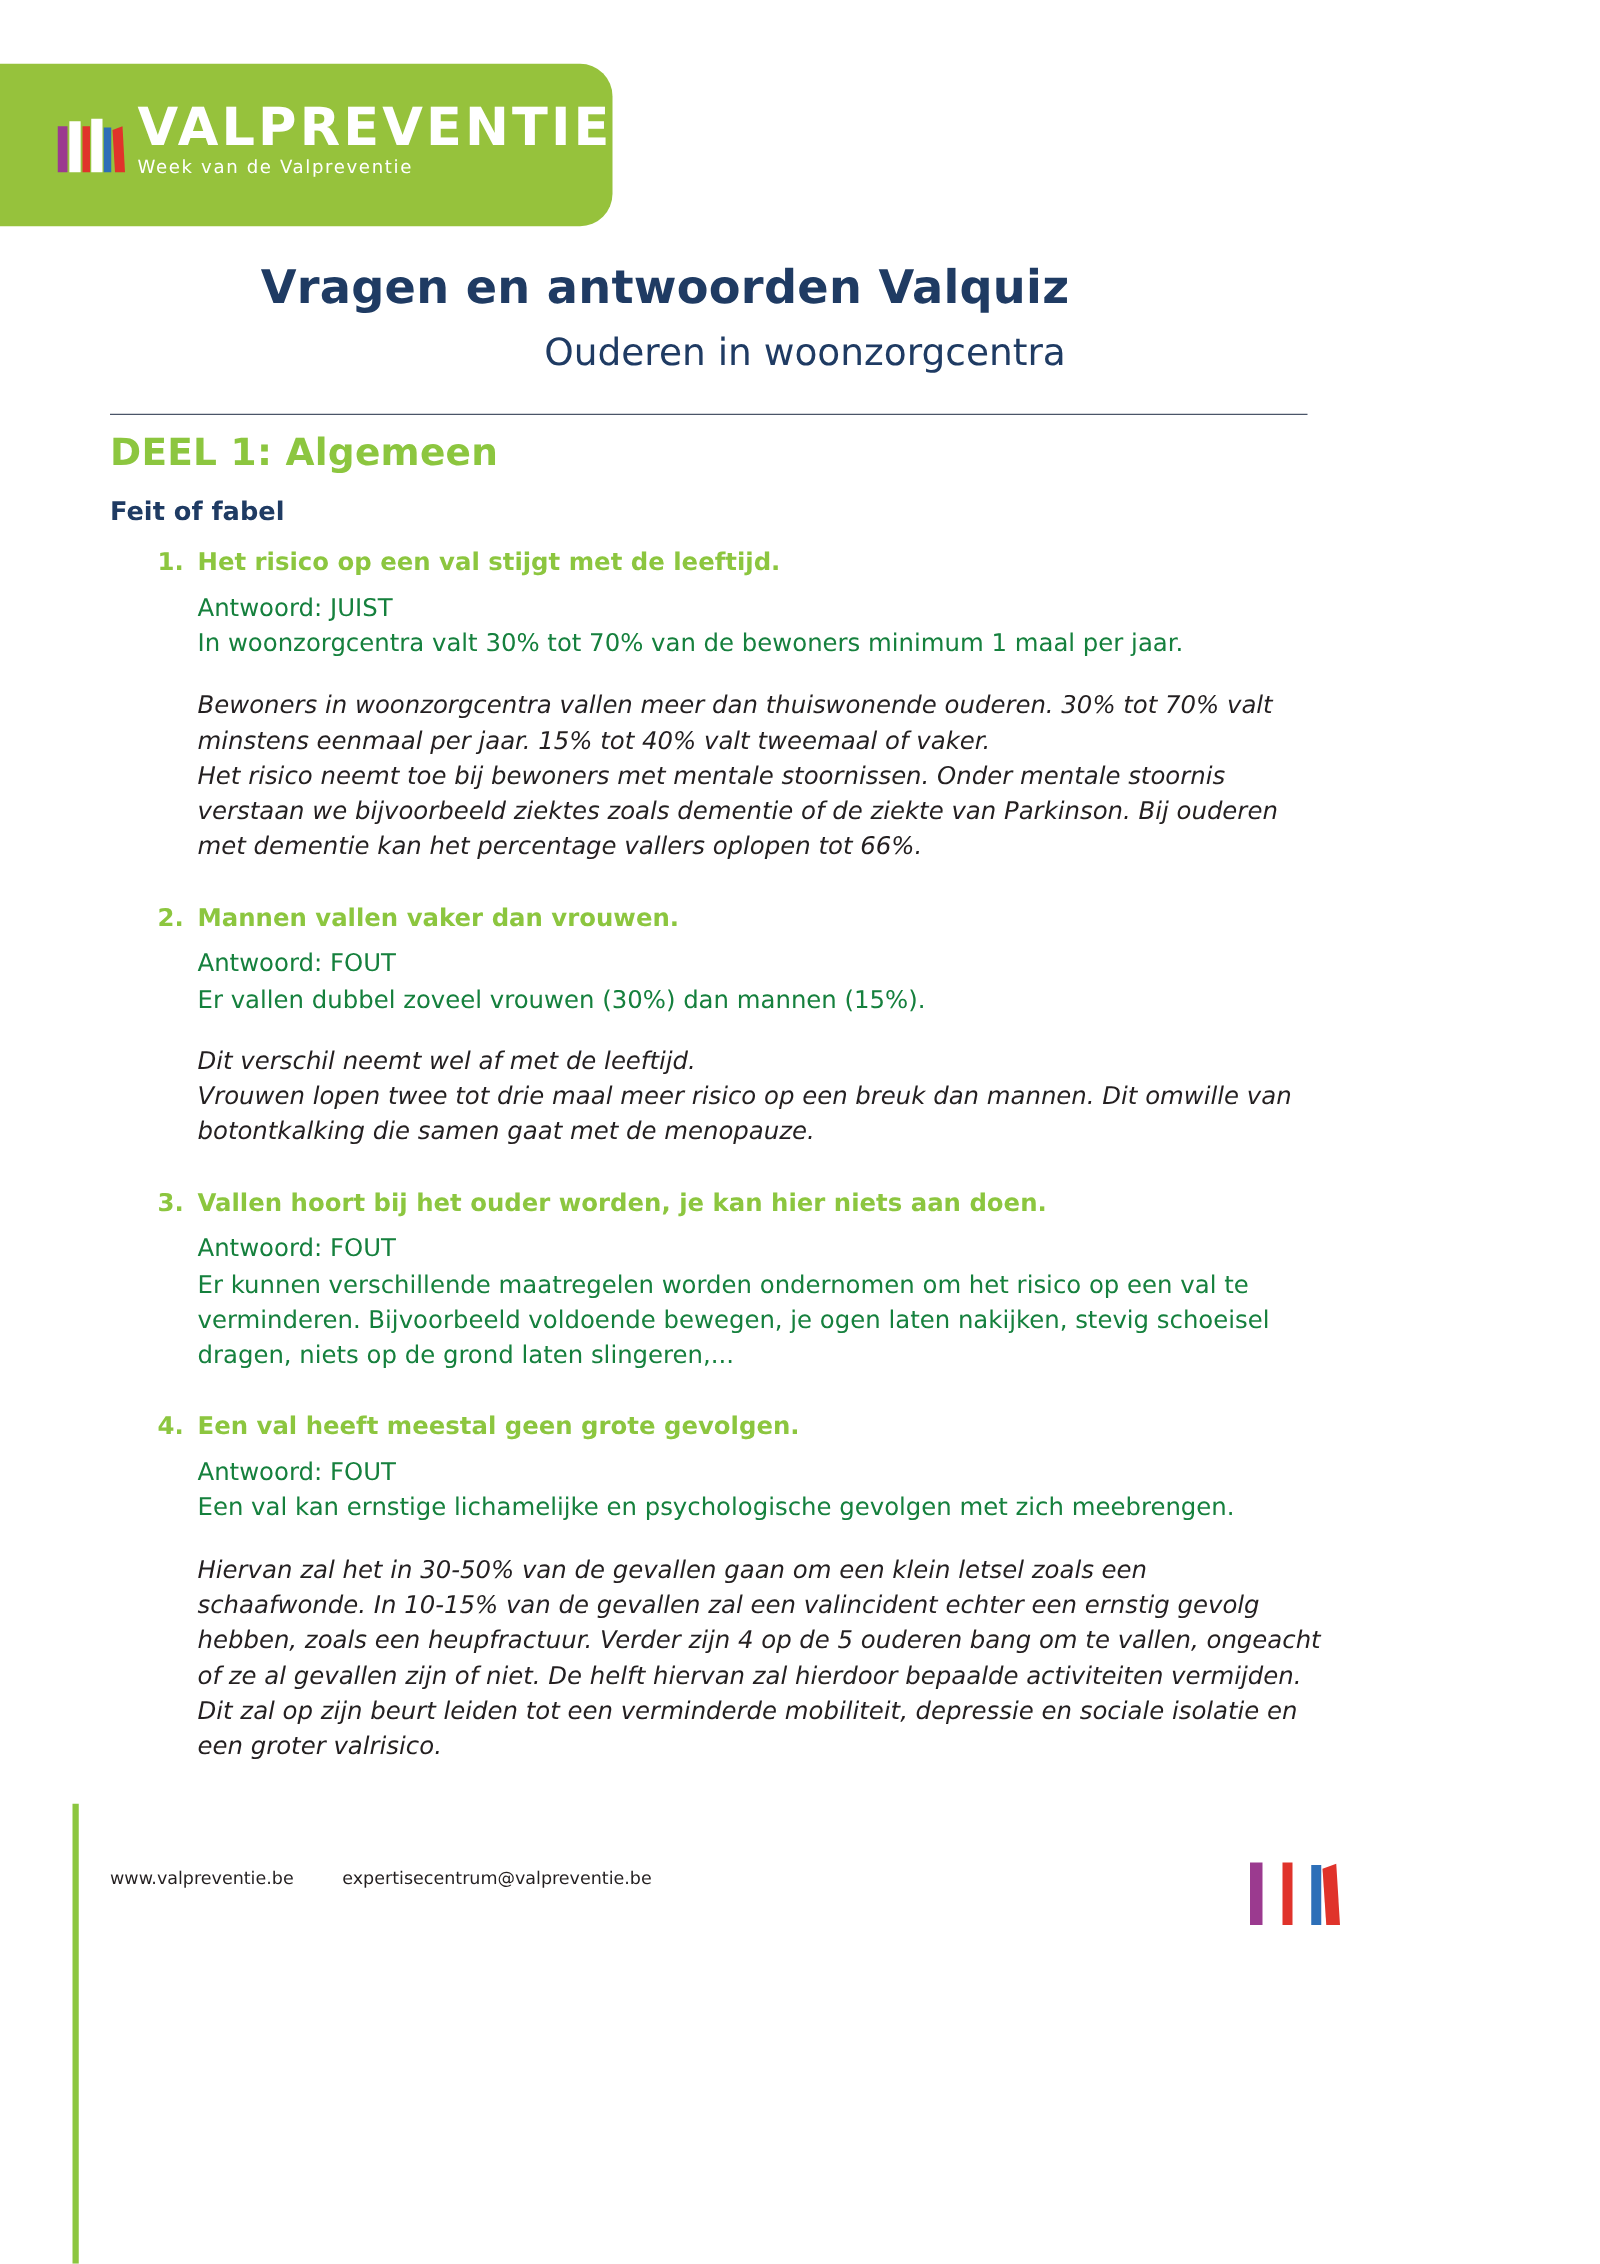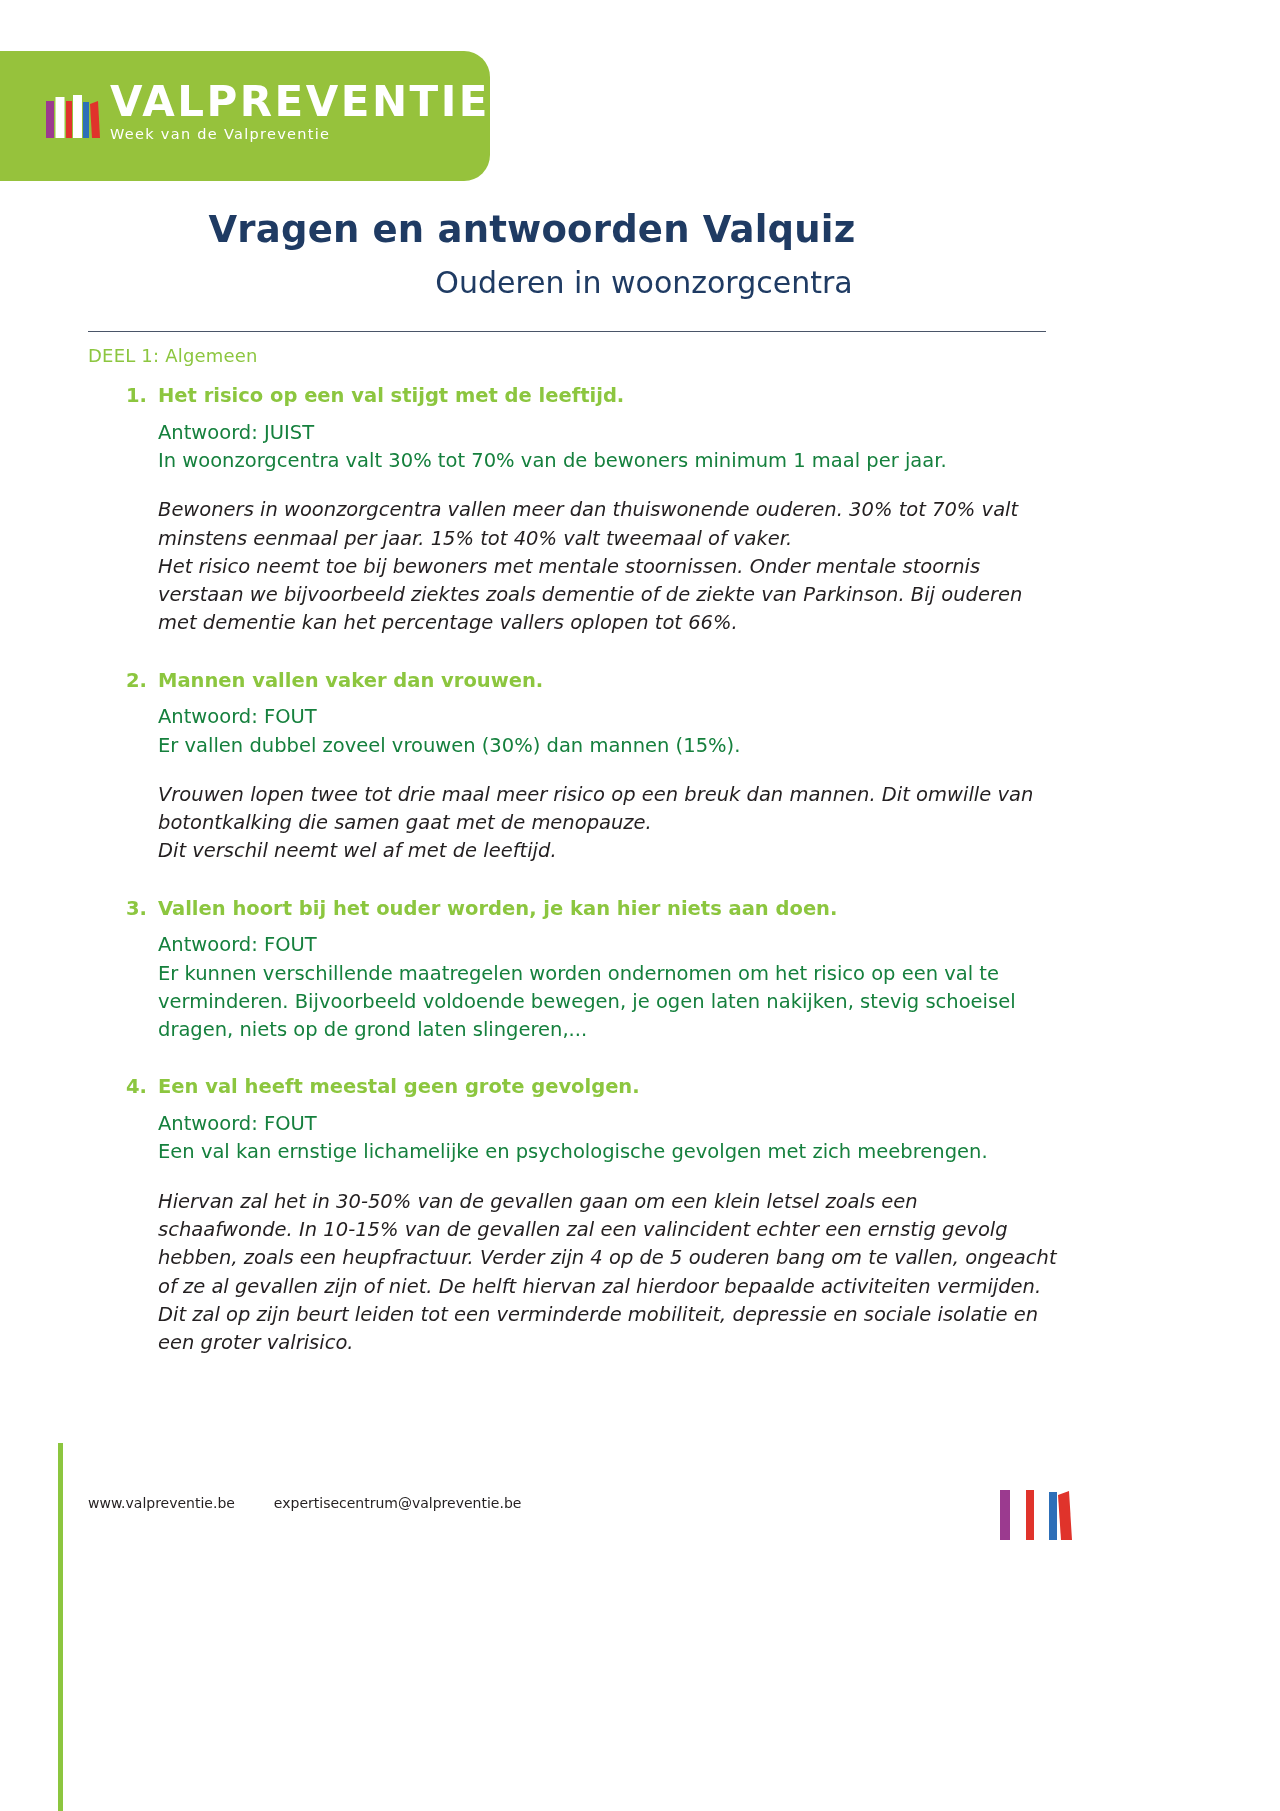--- a/index.html
+++ b/index.html
@@ -106,22 +106,22 @@
 
   .content {
     position: absolute;
     left: 88px;
     top: 345px;
     width: 970px;
   }
 
   .part-heading {
     font-family: "DejaVu Sans", sans-serif;
-    font-weight: normal;
-    font-size: 18px;
+    font-weight: bold;
+    font-size: 30px;
     color: #8cc63f;
     margin: 0 0 17px 0;
     letter-spacing: 0.2px;
   }
   .sub-heading {
     font-family: "DejaVu Sans", sans-serif;
     font-weight: bold;
     font-size: 20.5px;
     color: #1f3b63;
     margin: 0 0 16px 0;
@@ -226,20 +226,21 @@
 
 <div class="page">
 
   <div class="doc-title">Vragen en antwoorden Valquiz</div>
   <div class="doc-subtitle">Ouderen in woonzorgcentra</div>
   <div class="rule"></div>
 
   <div class="content">
 
     <div class="part-heading">DEEL 1: Algemeen</div>
+    <div class="sub-heading">Feit of fabel</div>
 
     <ol class="qa-list">
 
       <li class="qa-item">
         <div class="q-row">
           <span class="q-num">1.</span>
           <span class="q-text">Het risico op een val stijgt met de leeftijd.</span>
         </div>
         <div class="answer-block">
           <p class="answer-line">Antwoord: JUIST</p>
@@ -255,22 +256,22 @@
 
       <li class="qa-item">
         <div class="q-row">
           <span class="q-num">2.</span>
           <span class="q-text">Mannen vallen vaker dan vrouwen.</span>
         </div>
         <div class="answer-block">
           <p class="answer-line">Antwoord: FOUT</p>
           <p class="answer-line">Er vallen dubbel zoveel vrouwen (30%) dan mannen (15%).</p>
           <div class="explain">
+            <p>Dit verschil neemt wel af met de leeftijd.</p>
             <p>Vrouwen lopen twee tot drie maal meer risico op een breuk dan mannen. Dit omwille van botontkalking die samen gaat met de menopauze.</p>
-            <p>Dit verschil neemt wel af met de leeftijd.</p>
           </div>
         </div>
       </li>
 
       <div class="spacer-22"></div>
 
       <li class="qa-item">
         <div class="q-row">
           <span class="q-num">3.</span>
           <span class="q-text">Vallen hoort bij het ouder worden, je kan hier niets aan doen.</span>

